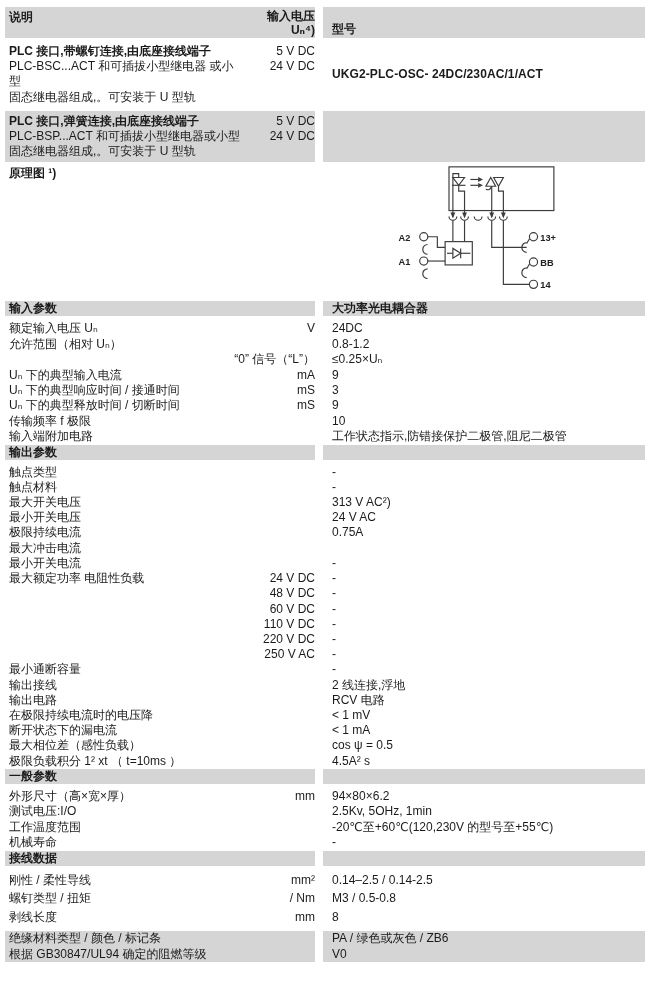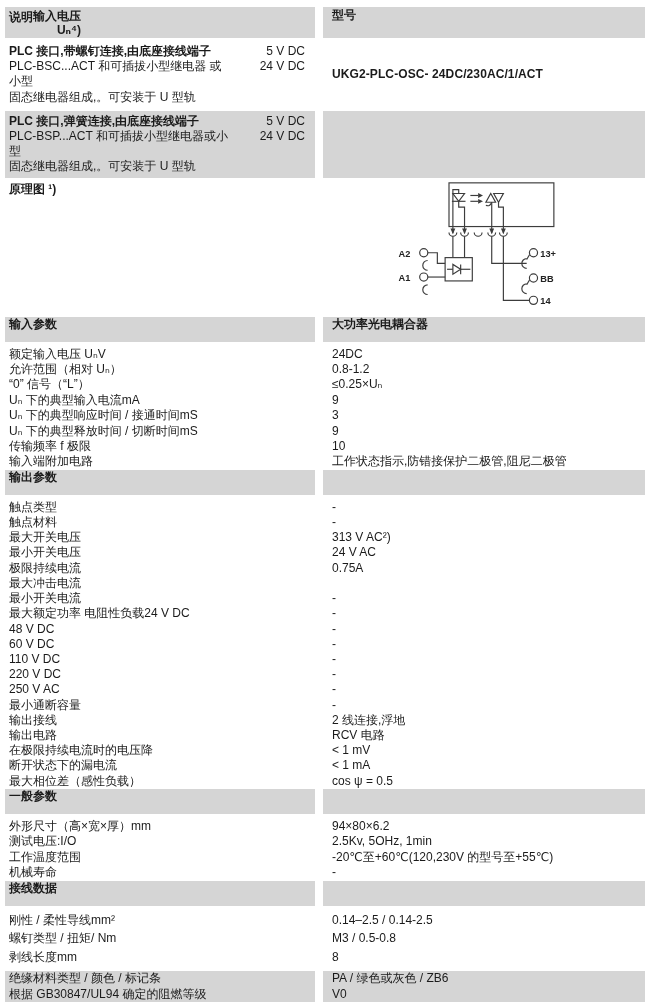--- a/index.html
+++ b/index.html
@@ -6,29 +6,29 @@
   html,body{background:#fff}
   body{
     width:650px;height:1006px;overflow:hidden;
     font-family:"Liberation Sans","DejaVu Sans",sans-serif;
     font-size:12px;color:#1b1b1b;
     -webkit-font-smoothing:antialiased;
   }
   .page{padding:7px 5px 0 5px;height:1006px}
   
   .row{display:flex;align-items:stretch}
-  .cl{width:310px;flex:none;display:flex;padding-left:4px;padding-right:10px}
+  .cl{width:310px;flex:none;display:flex;justify-content:space-between;padding-left:4px;padding-right:0}
   .cr{flex:1;margin-left:8px;padding-left:9px}
   .lbl{text-align:left;white-space:nowrap}
   .mid{text-align:right;white-space:nowrap}
   
   .thead .cl,.thead .cr{background:var(--bar);font-weight:bold}
   .thead{height:31px;margin-bottom:2px}
   .thead .cl{padding-top:2px}
-  .thead .cr{padding-top:0}
+  .thead .cr{padding-top:14px}
   .vcol{text-align:right;line-height:14px}
   
   .prow{margin-top:3px}
   .prow .cl,.prow .cr{padding-top:3px;padding-bottom:3px}
   .prow.gray .cl,.prow.gray .cr{background:var(--bar)}
   .pdesc{flex:1;line-height:15.2px}
   .pdesc div:first-child{font-weight:bold}
   .pvolts{width:72px;text-align:right;line-height:15.2px}
   .prow .cr{display:flex;align-items:center}
   .model{font-weight:bold;letter-spacing:.1px}
@@ -37,21 +37,21 @@
   .schrow .cl{padding-top:3px}
   .sch-label{font-weight:bold}
   .schrow svg{margin-left:49px;display:block}
   .sch-stroke{stroke:#3c3c3c;stroke-width:1.2;fill:none}
   .sch-fill{fill:#3c3c3c;stroke:none}
   .sch-txt{font-size:9.5px;font-weight:bold;fill:#222;font-family:"Liberation Sans",sans-serif}
   
   .sec{margin-top:0}
   .sec-input{margin-top:3px}
   .hbar{margin-bottom:5px}
-  .hbar .cl,.hbar .cr{background:var(--bar);font-weight:bold;height:25px;line-height:15px}
+  .hbar .cl,.hbar .cr{background:var(--bar);font-weight:bold;height:15px;line-height:15px}
   .srow{line-height:15.4px}
   .srow .val{white-space:nowrap}
   .sec-output .srow{line-height:15.2px}
   .sec-general .srow{line-height:15.5px}
   .sec-wiring .srow{line-height:18.5px}
   .sec-material{margin-top:5px}
   .sec-material .srow{line-height:15.5px}
   .sec-material .cl,.sec-material .cr{background:var(--bar)}
 </style>
 </head>
@@ -382,20 +382,27 @@
           </div>
           <div class="cr"><span class="val">&lt; 1 mA</span></div>
         </div>
         <div class="row srow">
           <div class="cl">
             <span class="lbl">最大相位差（感性负载）</span>
             <span class="mid"></span>
           </div>
           <div class="cr"><span class="val">cos ψ = 0.5</span></div>
         </div>
+        <div class="row srow">
+          <div class="cl">
+            <span class="lbl">极限负载积分 1² xt （ t=10ms ）</span>
+            <span class="mid"></span>
+          </div>
+          <div class="cr"><span class="val">4.5A² s</span></div>
+        </div>
       </div>
       <div class="sec sec-general">
         <div class="row hbar">
           <div class="cl">
             <span>一般参数</span>
           </div>
           <div class="cr"><span></span></div>
         </div>
         <div class="row srow">
           <div class="cl">

